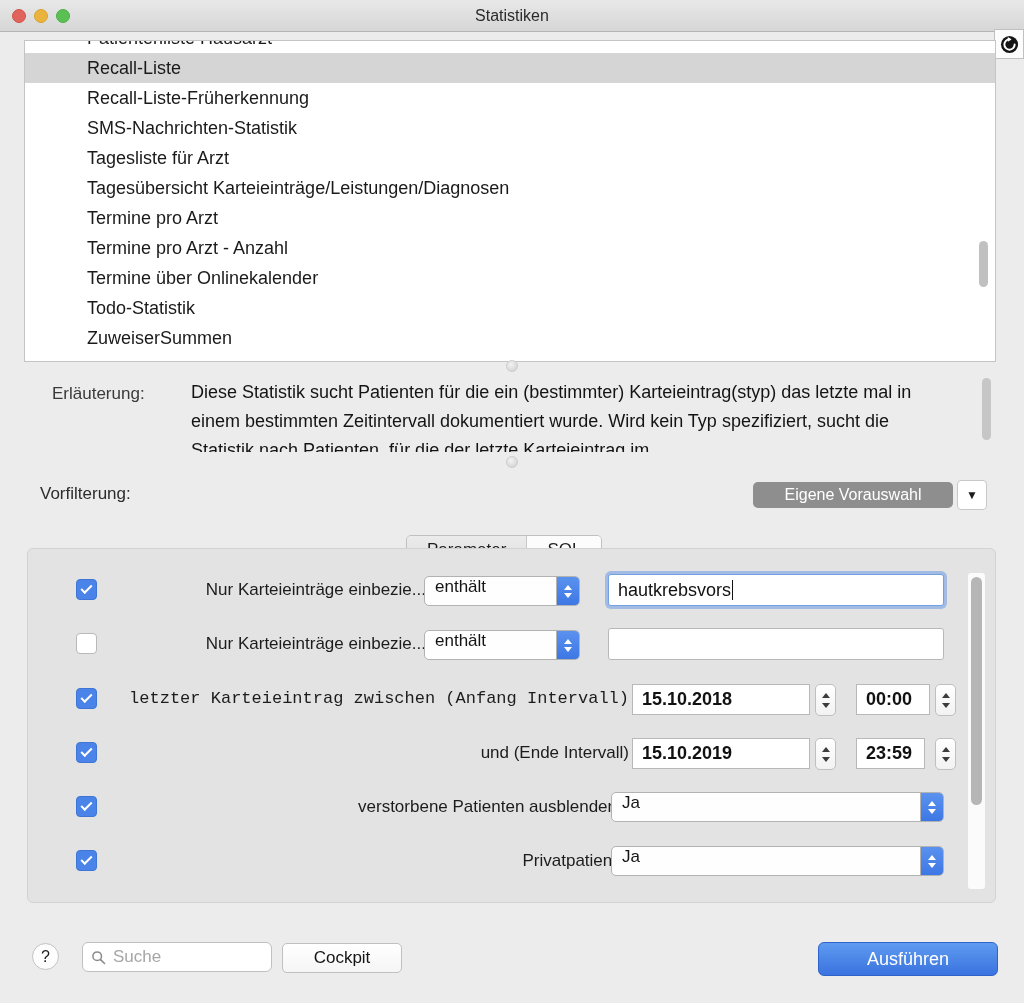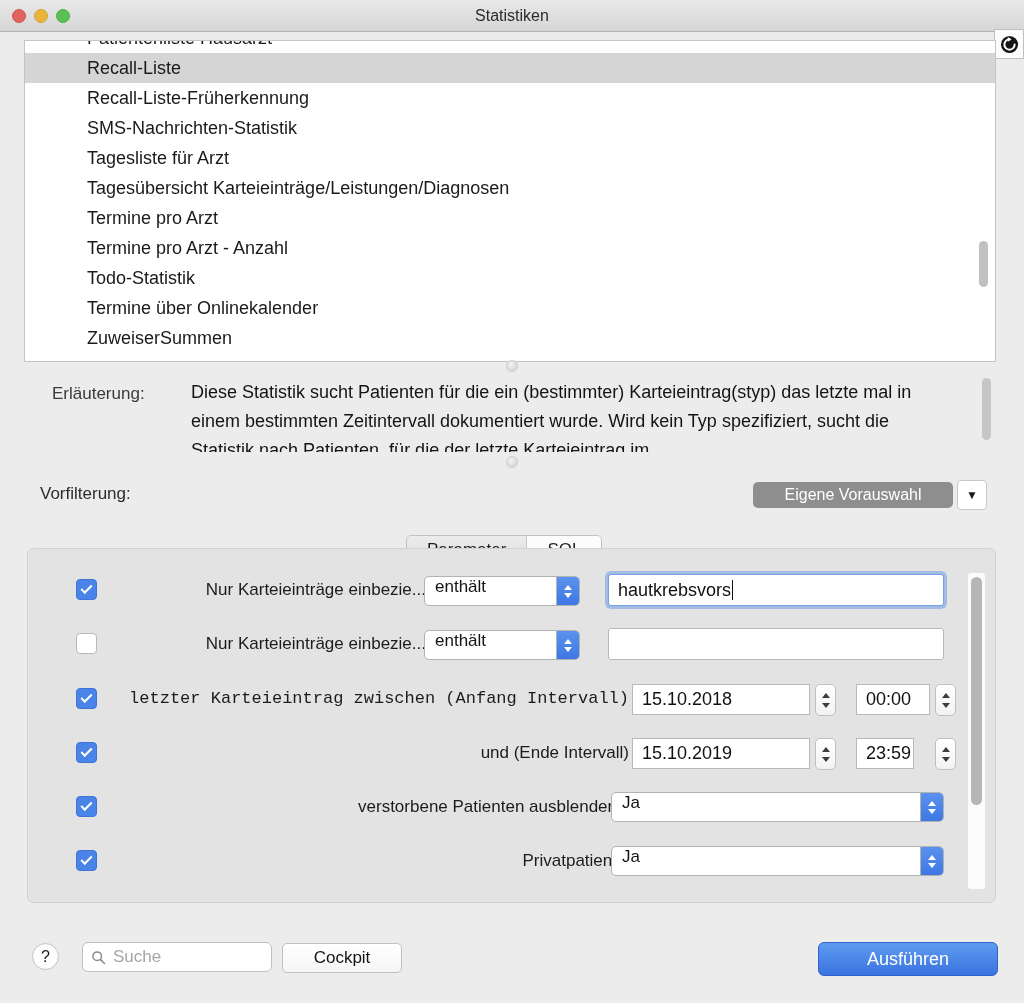--- a/index.html
+++ b/index.html
@@ -226,21 +226,21 @@
   .caret {
     display: inline-block; width: 1px; height: 20px;
     background: #111; margin-left: 1px;
   }
 
   
   .datefield {
     position: absolute; height: 31px;
     background: #ffffff; border: 1px solid #b8b8b8;
     font-size: 18px; color: #111;
-    display: flex; align-items: center; padding-left: 9px;
+    display: flex; align-items: center; padding-left: 9px; font-weight: bold;
   }
   .ministepper {
     position: absolute; width: 21px; height: 32px;
     background: linear-gradient(to bottom, #ffffff, #f2f2f2);
     border: 1px solid #bfbfbf; border-radius: 5px;
     display: flex; flex-direction: column;
     align-items: center; justify-content: center; gap: 5px;
     cursor: default;
   }
   .mini-up   { width:0;height:0;border-bottom:5px solid #3c3c3c;border-left:4px solid transparent;border-right:4px solid transparent; }
@@ -315,22 +315,22 @@
   <div id="list-area">
     <div id="list-rows">
         <div class="list-row clipped-top">Patientenliste Hausarzt</div>
         <div class="list-row selected">Recall-Liste</div>
         <div class="list-row">Recall-Liste-Früherkennung</div>
         <div class="list-row">SMS-Nachrichten-Statistik</div>
         <div class="list-row">Tagesliste für Arzt</div>
         <div class="list-row">Tagesübersicht Karteieinträge/Leistungen/Diagnosen</div>
         <div class="list-row">Termine pro Arzt</div>
         <div class="list-row">Termine pro Arzt - Anzahl</div>
+        <div class="list-row">Termine über Onlinekalender</div>
         <div class="list-row">Todo-Statistik</div>
-        <div class="list-row">Termine über Onlinekalender</div>
         <div class="list-row">ZuweiserSummen</div>
       </div>
     <div id="list-scrollbar">
       <div id="list-thumb"></div>
     </div>
   </div>
 
   <div class="splitter-dot" id="splitter-1"></div>
 
   <div id="explanation-wrap">
@@ -406,21 +406,21 @@
         <div class="param-row" style="top: 177px;">
           <div class="chk on" style="top: 16px;">
             <div class="tick"></div>
           </div>
           <div class="row-label" style="right: 366px; top: 17px;">und (Ende Intervall)</div>
           <div class="datefield" style="left: 604px; width: 178px; top: 12px;">15.10.2019</div>
           <div class="ministepper" style="left: 787px; top: 12px;">
             <div class="mini-up"></div>
             <div class="mini-dn"></div>
           </div>
-          <div class="datefield" style="left: 828px; width: 58px; top: 12px;">23:59</div>
+          <div class="datefield" style="left: 828px; width: 69px; top: 12px;">23:59</div>
           <div class="ministepper" style="left: 907px; top: 12px;">
             <div class="mini-up"></div>
             <div class="mini-dn"></div>
           </div>
         </div>
         <div class="param-row" style="top: 231px;">
           <div class="chk on" style="top: 16px;">
             <div class="tick"></div>
           </div>
           <div class="row-label" style="right: 378px; top: 17px;">verstorbene Patienten ausblenden</div>

